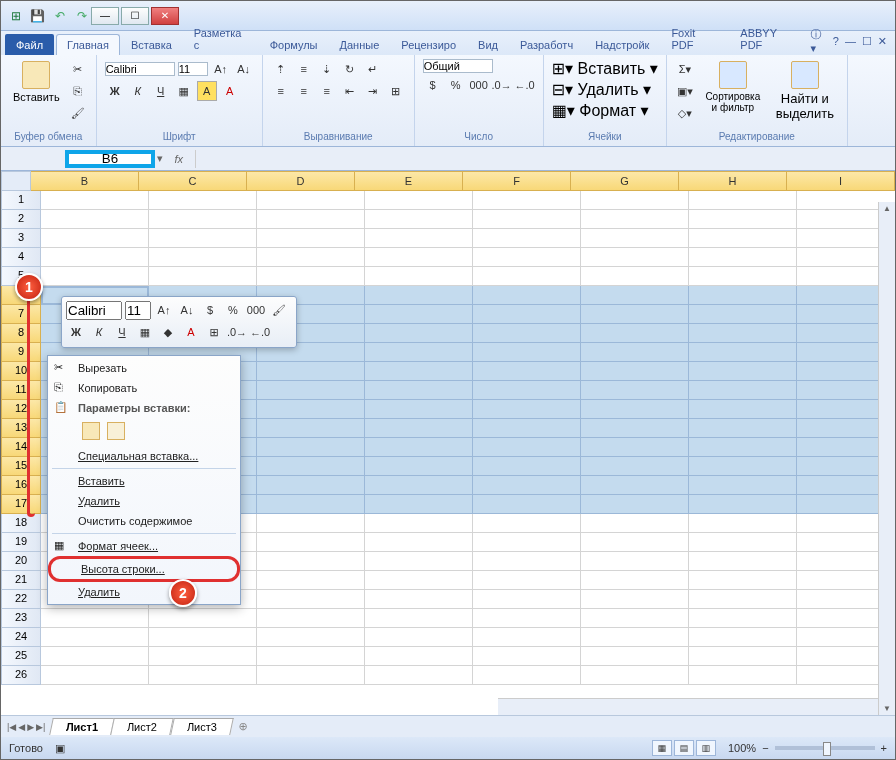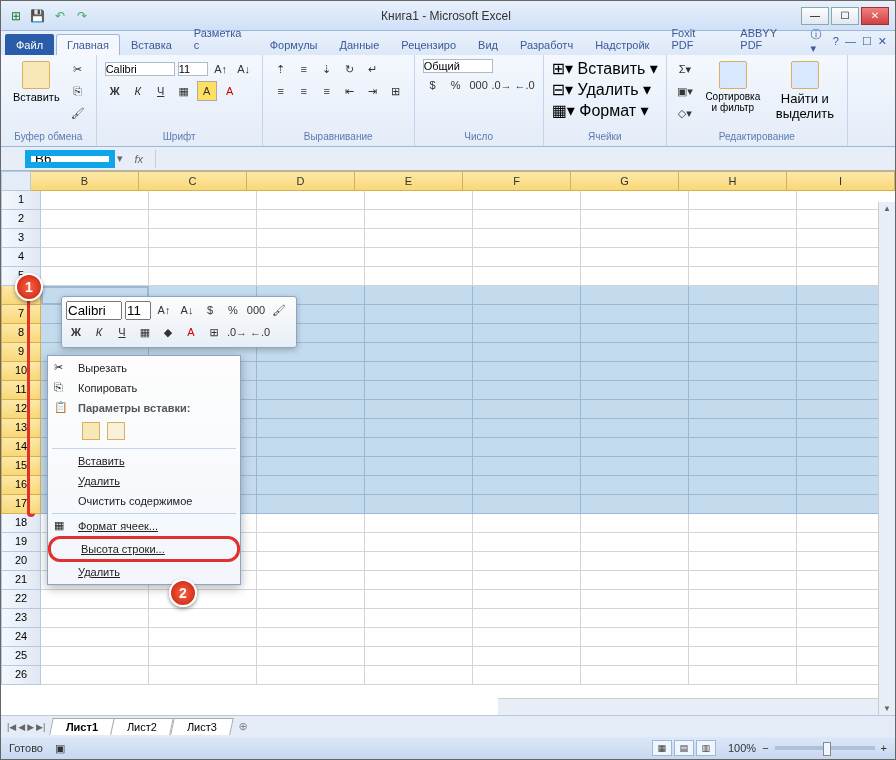--- a/index.html
+++ b/index.html
@@ -26,21 +26,21 @@
 .big-btn { display: flex; flex-direction: column; align-items: center; gap: 2px; padding: 2px 4px; cursor: pointer; }
 .big-btn .ic { width: 28px; height: 28px; background: #f8e8b8; border: 1px solid #d8b060; border-radius: 2px; }
 .small-row { display: flex; gap: 3px; align-items: center; }
 .small-row select, .small-row input { font-size: 11px; border: 1px solid #abc; }
 .font-name { width: 70px; }
 .font-size { width: 30px; }
 .mini-btn { width: 20px; height: 20px; border: 1px solid transparent; display: flex; align-items: center; justify-content: center; cursor: pointer; font-size: 11px; color: #333; }
 .stack { display: flex; flex-direction: column; gap: 2px; }
 
 .formula-bar { height: 24px; background: #e8eef8; border-bottom: 1px solid #9db6d9; display: flex; align-items: center; padding: 0 4px; font-size: 11px; }
-.name-box { width: 90px; height: 18px; border: 6px solid #0ea5e9; background: #fff; padding: 0 4px; margin-left: 20px; }
+.name-box { width: 90px; height: 18px; border: 4px solid #0ea5e9; background: #fff; padding: 0 4px; margin-left: 60px; text-align: center; }
 .fx { margin: 0 12px; font-style: italic; color: #666; }
 
 .sheet { position: relative; height: 548px; overflow: hidden; }
 .col-headers { display: flex; position: absolute; top: 0; left: 0; right: 0; height: 20px; background: linear-gradient(#f4f8fe,#e0e8f4); }
 .corner { width: 40px; border: 1px solid #b8c8dd; background: #e4ecf8; }
 .ch { flex: 0 0 108px; text-align: center; font-size: 11px; border: 1px solid #b8c8dd; border-left: none; line-height: 18px; color: #333; }
 .ch.sel { background: linear-gradient(#fce8a8,#f8d878); border-color: #d8b050; }
 
 .row-headers { position: absolute; top: 20px; left: 0; width: 40px; }
 .rh { height: 19px; text-align: center; font-size: 11px; border: 1px solid #b8c8dd; border-top: none; line-height: 17px; background: linear-gradient(90deg,#f4f8fe,#e0e8f4); }
@@ -89,21 +89,20 @@
 </head>
 <body>
 
 <div class="titlebar">
   <div class="qat">
     <span class="qat-icon" style="color:#1f7a3e">⊞</span>
     <span class="qat-icon">💾</span>
     <span class="qat-icon">↶</span>
     <span class="qat-icon">↷</span>
   </div>
-  <div class="title-text">Книга1 - Microsoft Excel</div>
   <div class="window-controls">
     <div class="win-btn">—</div>
     <div class="win-btn">☐</div>
     <div class="win-btn close">✕</div>
   </div>
 </div>
 
 <div class="ribbon-tabs">
   <div class="tab file">Файл</div>
   <div class="tab active">Главная</div>
@@ -565,20 +564,21 @@
 </div>
 
 <div class="context-menu">
   <div class="item"><span class="ic">✂</span><span>Вырезать</span></div>
   <div class="item"><span class="ic">⎘</span><span>Копировать</span></div>
   <div class="item header"><span class="ic">📋</span><span>Параметры вставки:</span></div>
   <div class="item" style="padding-left:34px">
     <span style="display:inline-block;width:18px;height:18px;background:#f8e8b8;border:1px solid #d8b060;margin-right:4px"></span>
     <span style="display:inline-block;width:18px;height:18px;background:#f8f0d8;border:1px solid #d8b060"></span>
   </div>
+  <div class="item"><span style="text-decoration:underline">Специальная вставка...</span></div>
   <div class="sep"></div>
   <div class="item"><span style="text-decoration:underline">Вставить</span></div>
   <div class="item"><span style="text-decoration:underline">Удалить</span></div>
   <div class="item"><span>Очистить содержимое</span></div>
   <div class="sep"></div>
   <div class="item"><span class="ic">▦</span><span style="text-decoration:underline">Формат ячеек...</span></div>
   <div class="item highlight"><span style="text-decoration:underline">Высота строки...</span></div>
   <div class="item"><span style="text-decoration:underline">Удалить</span></div>
 </div>
 

